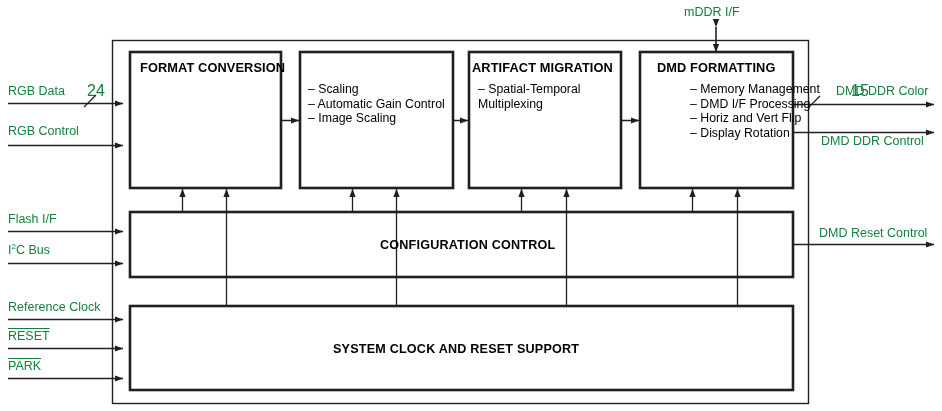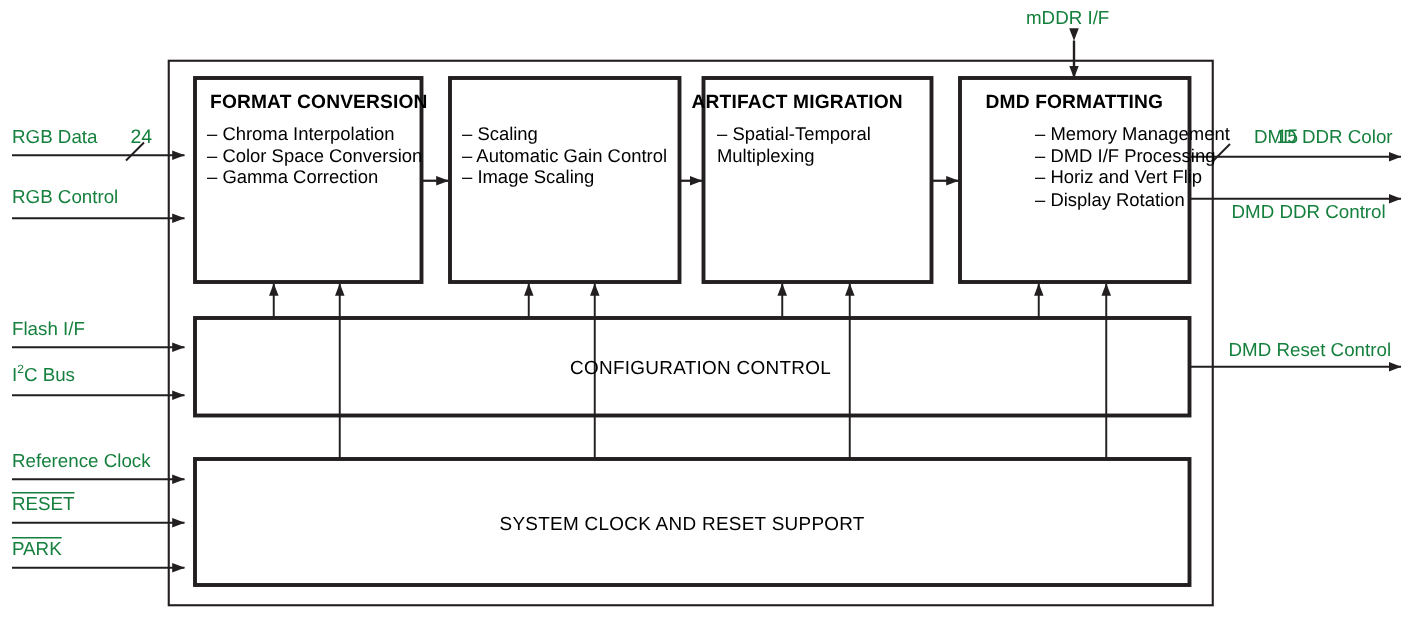--- a/index.html
+++ b/index.html
@@ -9,28 +9,28 @@
     font-family:"Liberation Sans", sans-serif;
     color:#000000;
     overflow:hidden;
     position:relative;
   }
   #stage{position:absolute;left:0;top:0;width:942px;height:411px;}
   svg{position:absolute;left:0;top:0;width:942px;height:411px;}
 
   
   .lbl{position:absolute;font-size:12.5px;line-height:14px;white-space:nowrap;color:#15803d;}
-  .lbl.small{font-size:13px;}
+  .lbl.small{font-size:16px;}
   .ovl{ text-decoration:overline; }
   .sup{font-size:8px;vertical-align:super;line-height:0;}
 
   .blk-title{position:absolute;font-size:12.8px;font-weight:bold;white-space:nowrap;letter-spacing:.1px;}
   .blk-items{position:absolute;font-size:12.3px;line-height:14.6px;white-space:nowrap;}
   .blk-items div{white-space:nowrap;}
-  .bar-title{position:absolute;font-size:12.6px;font-weight:normal;white-space:nowrap;letter-spacing:.2px;}
+  .bar-title{position:absolute;font-size:12.6px;font-weight:bold;white-space:nowrap;letter-spacing:.2px;}
 </style>
 </head>
 <body>
 
 <div id="stage">
 
   <svg viewBox="0 0 942 411">
     <defs>
       <marker id="arrHead" markerWidth="9" markerHeight="9" refX="8.2" refY="3.2" orient="auto" markerUnits="userSpaceOnUse">
         <path d="M0,0 L8.4,3.2 L0,6.4 z" fill="#231f20"></path>
@@ -81,33 +81,28 @@
     <line x1="521.5" y1="212" x2="521.5" y2="189" stroke="#231f20" stroke-width="1.3" marker-end="url(#arrHeadUp)"></line>
     <line x1="692.5" y1="212" x2="692.5" y2="189" stroke="#231f20" stroke-width="1.3" marker-end="url(#arrHeadUp)"></line>
 
     <line x1="226.5" y1="306" x2="226.5" y2="189" stroke="#231f20" stroke-width="1.3" marker-end="url(#arrHeadUp)"></line>
     <line x1="396.5" y1="306" x2="396.5" y2="189" stroke="#231f20" stroke-width="1.3" marker-end="url(#arrHeadUp)"></line>
     <line x1="566.5" y1="306" x2="566.5" y2="189" stroke="#231f20" stroke-width="1.3" marker-end="url(#arrHeadUp)"></line>
     <line x1="737.5" y1="306" x2="737.5" y2="189" stroke="#231f20" stroke-width="1.3" marker-end="url(#arrHeadUp)"></line>
   </svg>
 
   <div class="blk-title" style="left:140px;top:60px;">FORMAT CONVERSION</div>
-  <div class="blk-items" style="left:138px;top:82px;">
-    <div>– Chroma Interpolation</div>
-    <div>– Color Space Conversion</div>
-    <div>– Gamma Correction</div>
-  </div>
 
   <div class="blk-items" style="left:308px;top:82px;">
     <div>– Scaling</div>
     <div>– Automatic Gain Control</div>
     <div>– Image Scaling</div>
   </div>
 
-  <div class="blk-title" style="left:461px;top:60px;">ARTIFACT MIGRATION</div>
+  <div class="blk-title" style="left:472px;top:60px;">ARTIFACT MIGRATION</div>
   <div class="blk-items" style="left:478px;top:82px;">
     <div>– Spatial-Temporal</div>
     <div>   Multiplexing</div>
   </div>
 
   <div class="blk-title" style="left:657px;top:60px;">DMD FORMATTING</div>
   <div class="blk-items" style="left:650px;top:82px;margin-left:40px;">
     <div>– Memory Management</div>
     <div>– DMD I/F Processing</div>
     <div>– Horiz and Vert Flip</div>

